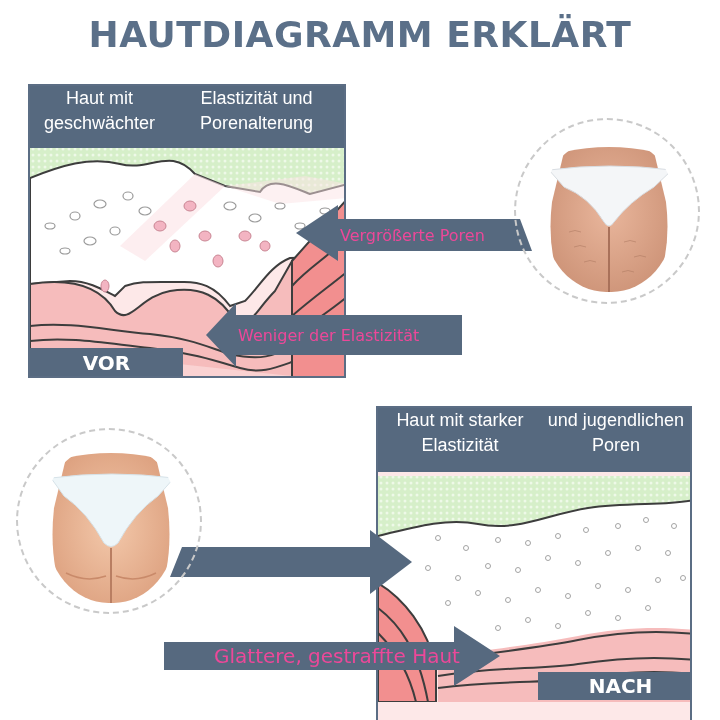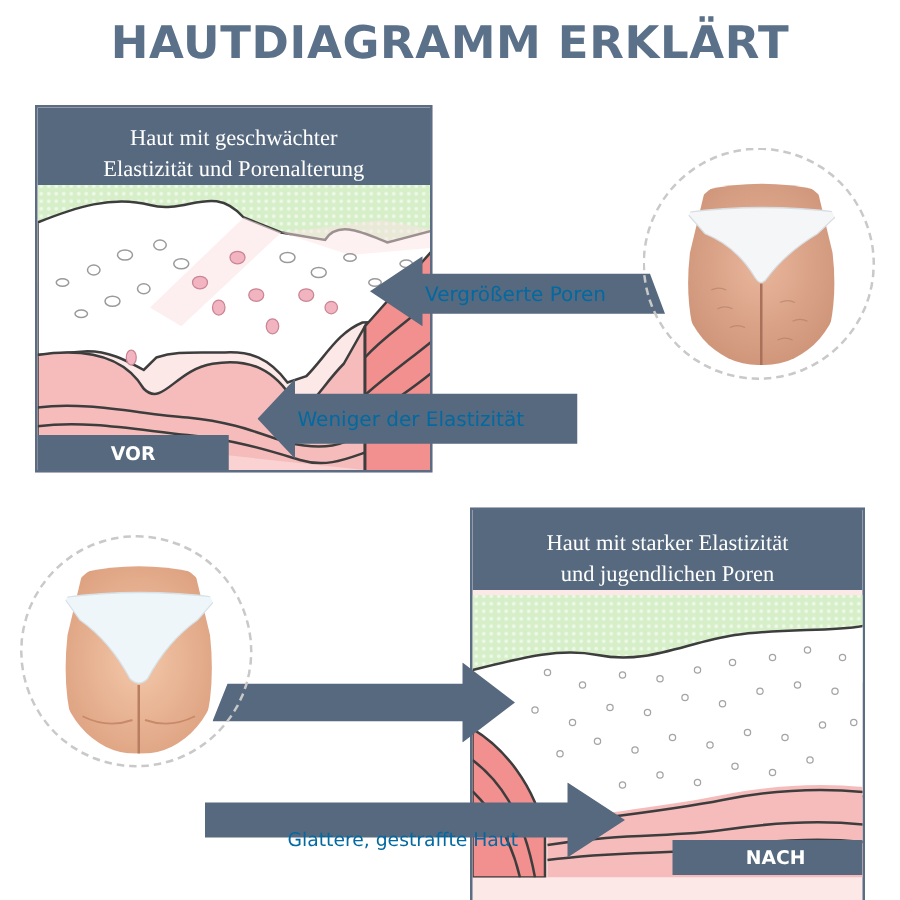--- a/index.html
+++ b/index.html
@@ -10,36 +10,36 @@
     position: absolute; left: 0; top: 14px; width: 720px; text-align: center;
     font-family: "DejaVu Sans", sans-serif; font-weight: bold;
     font-size: 36px; letter-spacing: 0.5px; color: #5b7089;
   }
 
   .panel { position: absolute; border: 2px solid #5b6d84; background: #fde8e8; overflow: hidden; }
   .panel svg { position: absolute; left: 0; top: 0; }
 
   .cap {
     position: absolute; background: #56697f; color: #ffffff;
-    font-family: Liberation Serif, serif; text-align: center;
+    font-family: Liberation Sans, sans-serif; text-align: center;
     font-size: 18px; line-height: 25px;
-    display: flex; flex-direction: column; justify-content: flex-end;
+    display: flex; flex-direction: row; justify-content: space-between;
   }
 
   .stamp {
     position: absolute; background: #56697f; color: #ffffff;
     font-family: "DejaVu Sans", sans-serif; font-weight: bold;
-    font-size: 15px; text-align: center;
+    font-size: 20px; text-align: center;
     display: flex; align-items: center; justify-content: center;
   }
 
   .arrow { position: absolute; }
   .arrow svg { position: absolute; left: 0; top: 0; }
   .arrow .lbl {
-    position: absolute; color: #0369a1; font-family: "DejaVu Sans", sans-serif;
+    position: absolute; color: #ec4899; font-family: "DejaVu Sans", sans-serif;
     font-size: 16px; white-space: nowrap;
     display: flex; align-items: center;
   }
 
   .photo { position: absolute; border-radius: 50%; }
   .photo .ring { position: absolute; inset: 0; border-radius: 50%; border: 2px dashed #c9c9c9; }
   .photo .img { position: absolute; border-radius: 50%; overflow: hidden; }
 </style>
 </head>
 <body>
@@ -210,21 +210,21 @@
 <div class="arrow" style="left:170px; top:530px; width:242px; height:64px;">
   <svg width="242" height="64" viewBox="0 0 242 64">
     <path d="M0,47 L12,17 L200,17 L200,0 L242,32 L200,64 L200,47 Z" fill="#56697f"></path>
   </svg>
 </div>
 
 <div class="arrow" style="left:164px; top:626px; width:336px; height:60px;">
   <svg width="336" height="60" viewBox="0 0 336 60">
     <path d="M0,16 L290,16 L290,0 L336,30 L290,60 L290,44 L0,44 Z" fill="#56697f"></path>
   </svg>
-  <div class="lbl" style="left:50px; top:32px; height:28px; font-size:15px;margin-left:16px;">Glattere, gestraffte Haut</div>
+  <div class="lbl" style="left:50px; top:16px; height:28px; font-size:20px;">Glattere, gestraffte Haut</div>
 </div>
 
 <div class="photo" style="left:16px; top:428px; width:186px; height:186px;">
   <div class="ring"></div>
   <div class="img" style="left:30px; top:20px; width:130px; height:155px; border-radius:40% 40% 48% 48%;">
     <svg width="130" height="155" viewBox="0 0 130 155">
       <defs>
         <radialGradient id="skinB" cx="50%" cy="50%" r="70%">
           <stop offset="0%" stop-color="#f3c8aa"></stop>
           <stop offset="100%" stop-color="#d99a78"></stop>

